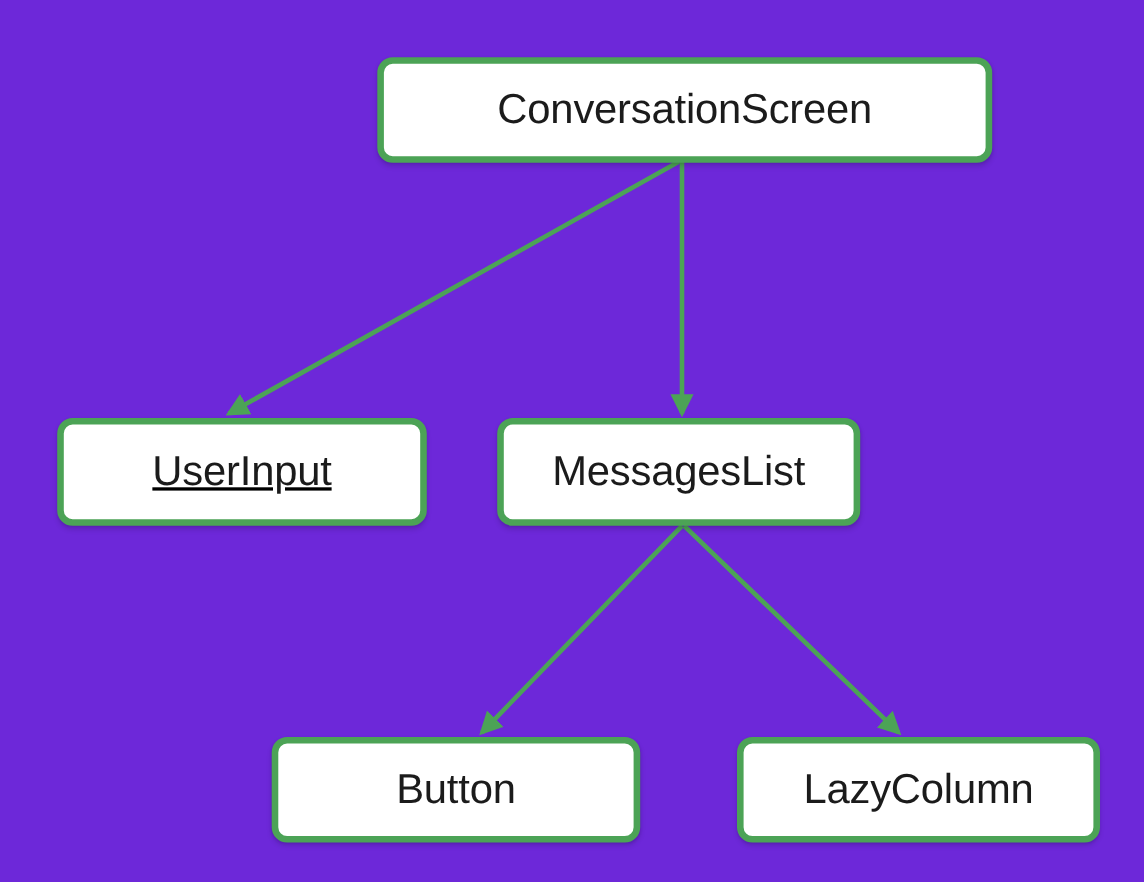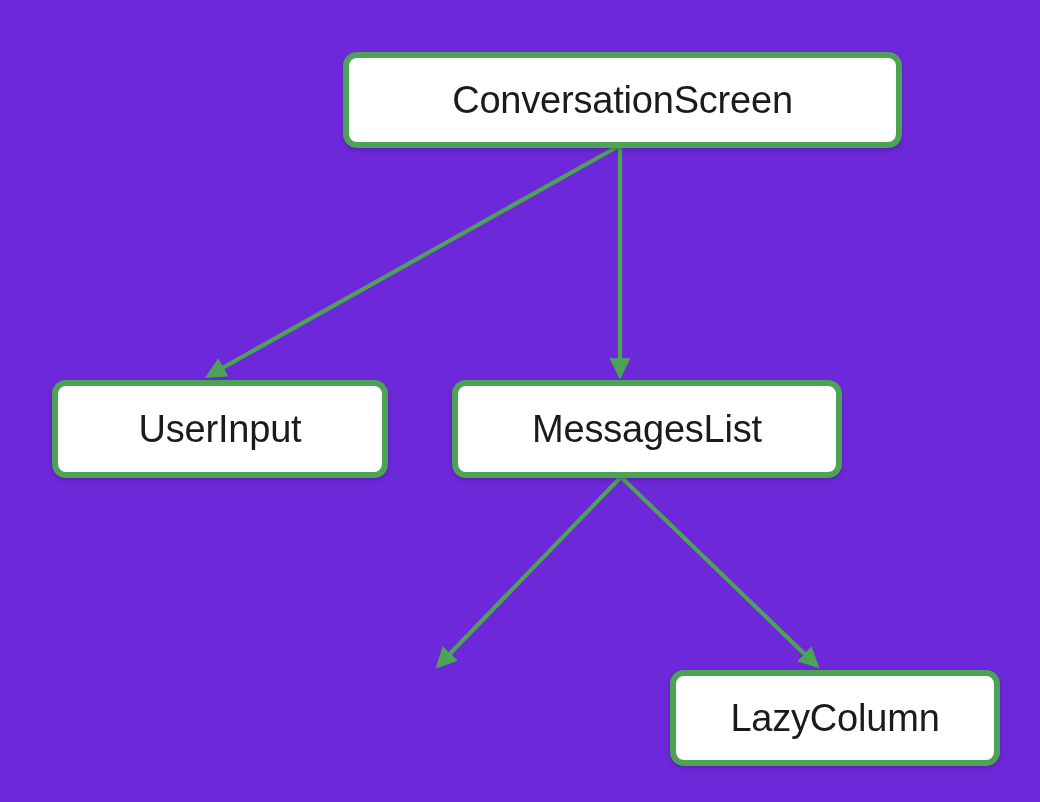--- a/index.html
+++ b/index.html
@@ -43,21 +43,21 @@
     color: #1b1b1b;
     font-family: "Liberation Sans", sans-serif;
     font-size: 38px;
     font-weight: 400;
     line-height: 1;
     letter-spacing: -0.2px;
     white-space: nowrap;
   }
   
   #node-conversationscreen { left: 343px; top: 52px;  width: 559px; height: 96px; }
-  #node-userinput          { left: 52px;  top: 380px; width: 336px; height: 98px; }
+  #node-userinput          { left: 52px;  top: 380px; width: 336px; height: 98px; text-decoration: underline; }
   #node-messageslist       { left: 452px; top: 380px; width: 330px; height: 98px; }
   #node-button             { left: 247px; top: 670px; width: 335px; height: 96px; }
   #node-lazycolumn         { left: 670px; top: 670px; width: 330px; height: 96px; text-align: center; }
 </style>
 </head>
 <body>
 
 <div id="diagram-canvas" style="background: #6d28d9; padding-left: 20px;">
 
   <svg id="edge-layer" viewBox="0 0 1040 802" xmlns="http://www.w3.org/2000/svg">
@@ -73,22 +73,25 @@
   </svg>
 
   <div class="node" id="node-conversationscreen" style="left: 343px; top: 52px; width: 559px; height: 96px; border-color: rgb(76, 163, 86); background: rgb(255, 255, 255);">
     <span class="node-label" style="color: rgb(27, 27, 27);">ConversationScreen</span>
   </div>
 
   <div class="node" id="node-userinput" style="left: 52px; top: 380px; width: 336px; height: 98px; border-color: rgb(76, 163, 86); background: rgb(255, 255, 255);">
     <span class="node-label" style="color: rgb(27, 27, 27);">UserInput</span>
   </div>
 
-  <div class="node" id="node-messageslist" style="left: 452px; top: 380px; width: 390px; height: 98px; border-color: rgb(76, 163, 86); background: rgb(255, 255, 255);">
+  <div class="node" id="node-messageslist" style="left: 452px; top: 380px; width: 330px; height: 98px; border-color: rgb(76, 163, 86); background: rgb(255, 255, 255);">
     <span class="node-label" style="color: rgb(27, 27, 27);">MessagesList</span>
   </div>
 
+  <div class="node" id="node-button" style="left: 247px; top: 670px; width: 335px; height: 96px; border-color: rgb(76, 163, 86); background: rgb(255, 255, 255);">
+    <span class="node-label" style="color: rgb(27, 27, 27);">Button</span>
+  </div>
 
   <div class="node" id="node-lazycolumn" style="left: 670px; top: 670px; width: 330px; height: 96px; border-color: rgb(76, 163, 86); background: rgb(255, 255, 255);">
     <span class="node-label" style="color: rgb(27, 27, 27);">LazyColumn</span>
   </div>
 
 </div>
 
 </body></html>

